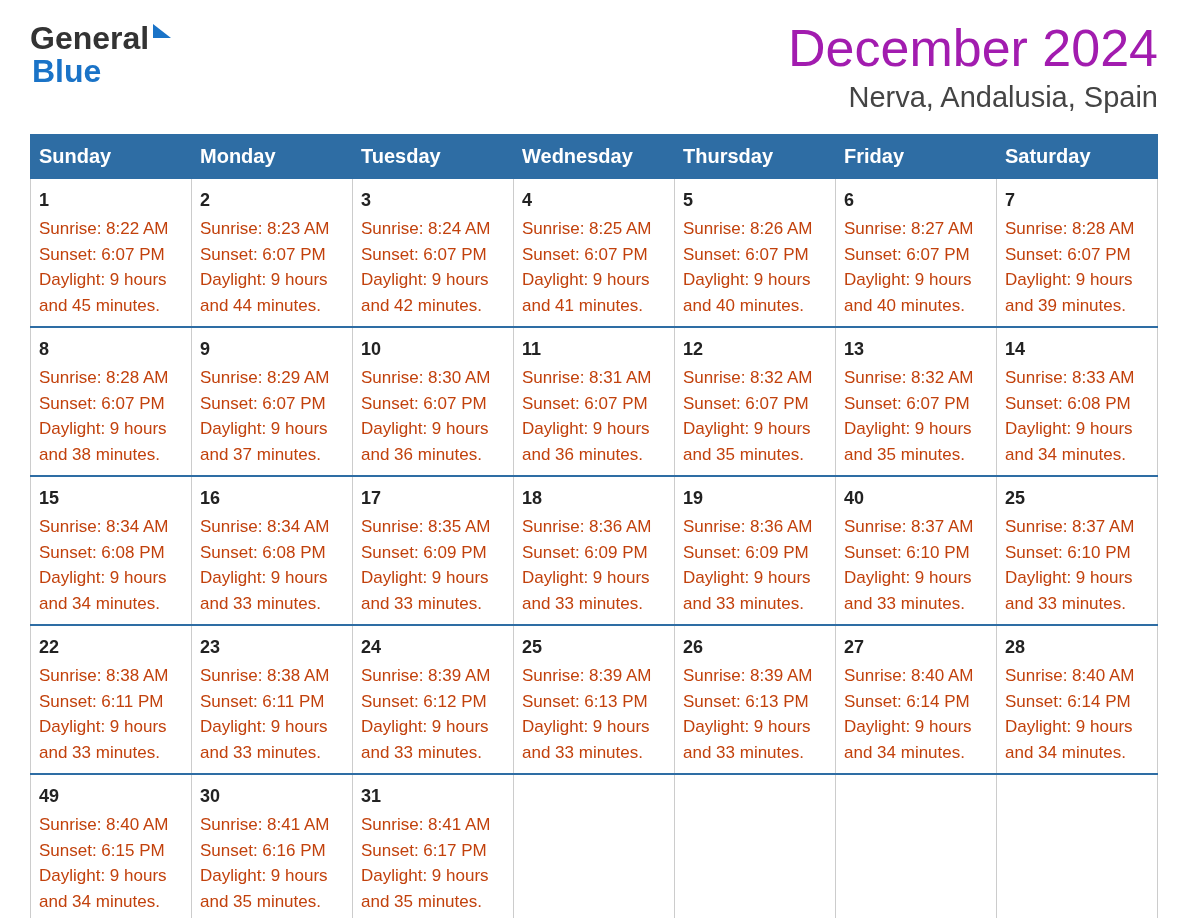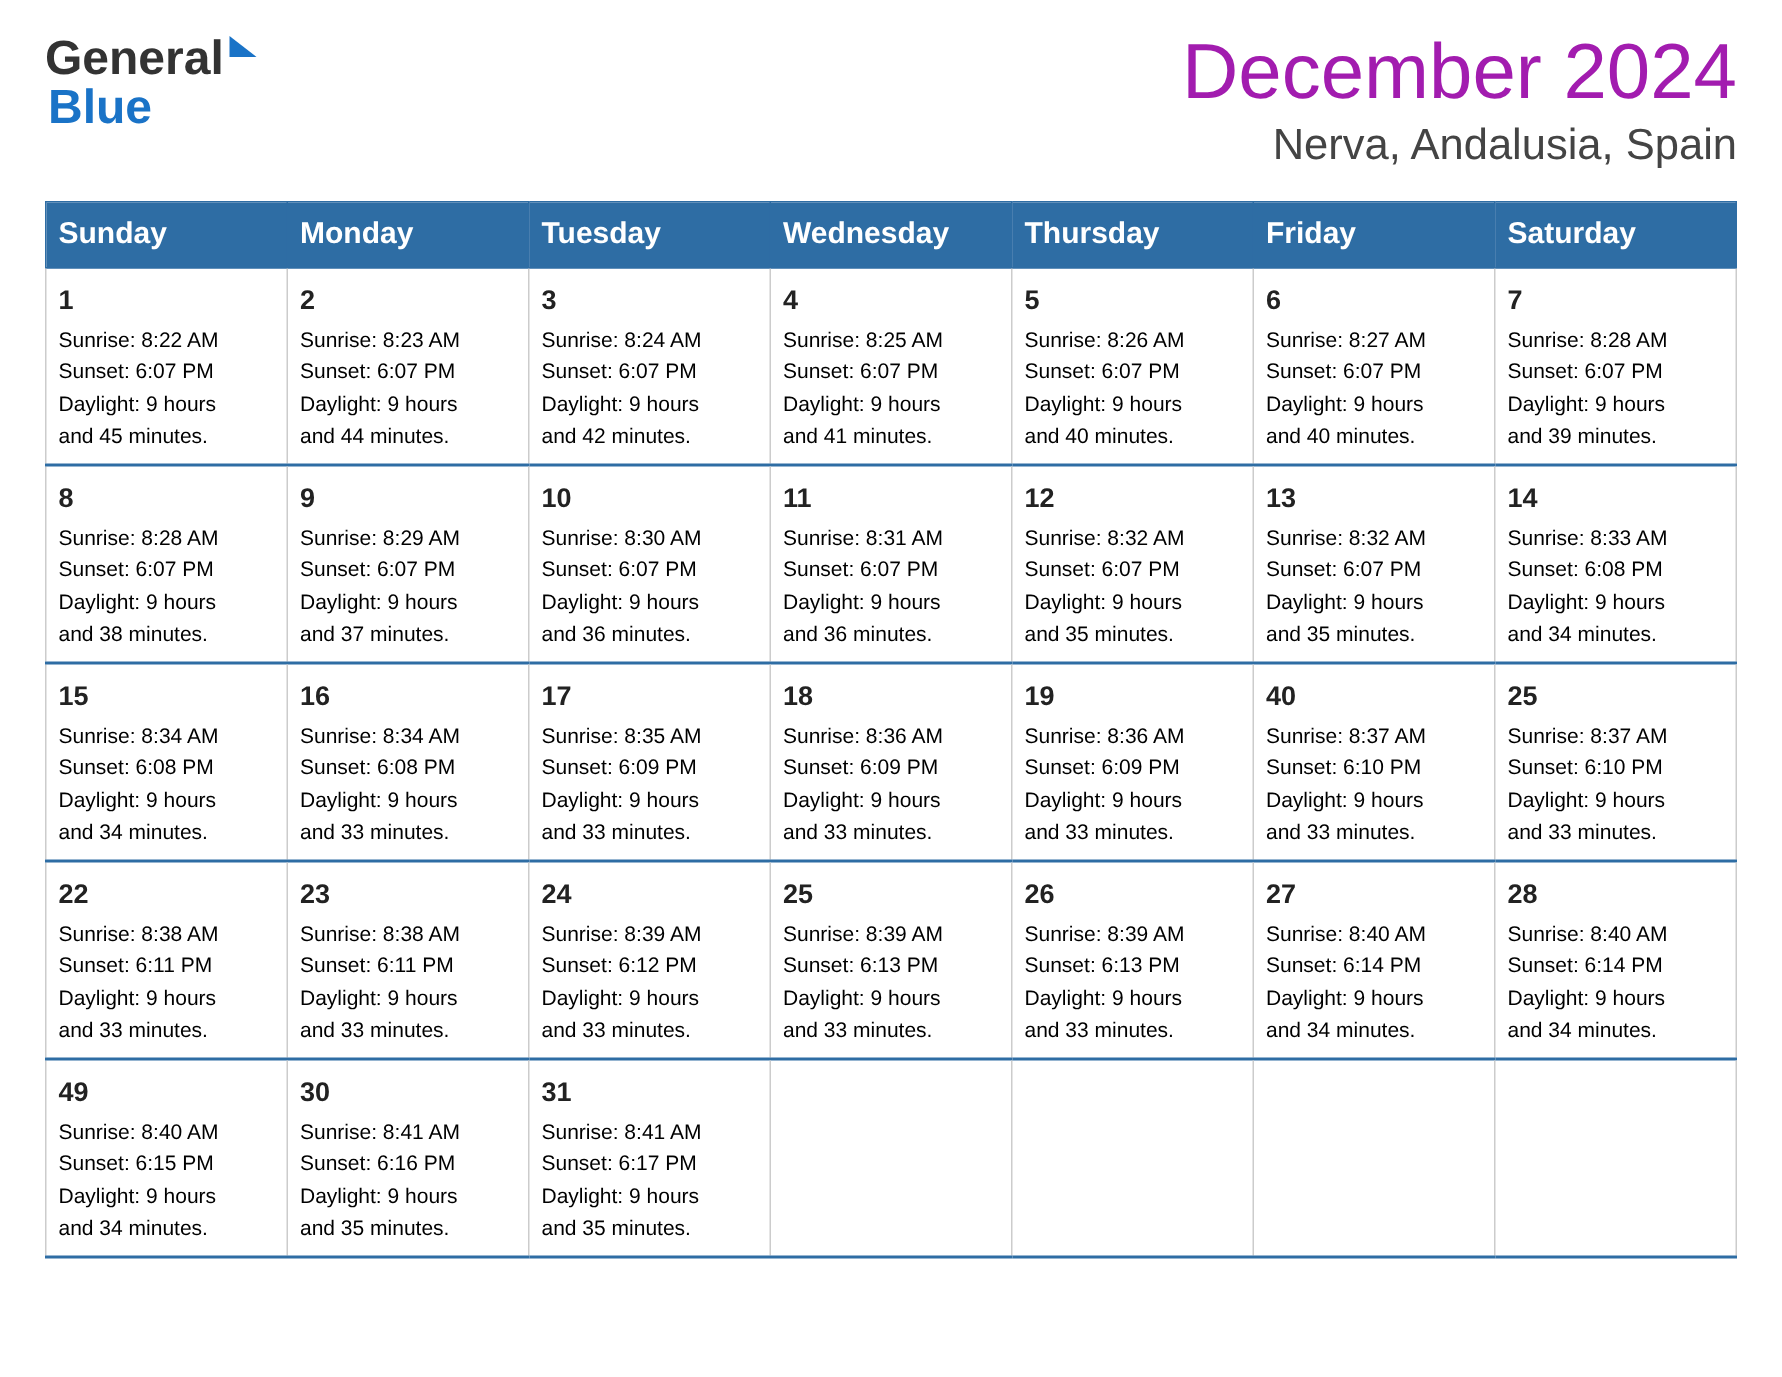--- a/index.html
+++ b/index.html
@@ -54,22 +54,22 @@
       line-height: 1.5;
     }
     .day-number {
       font-size: 18px;
       font-weight: bold;
       color: #222;
       display: block;
       margin-bottom: 2px;
     }
     .day-info {
-      font-size: 14px;
-      color: #000000;
+      font-size: 17px;
+      color: #c2410c;
     }
     tbody tr td.empty {
       background: #fff;
     }
     
     .logo-wrapper {
       display: flex;
       flex-direction: column;
     }
     .logo-top {

